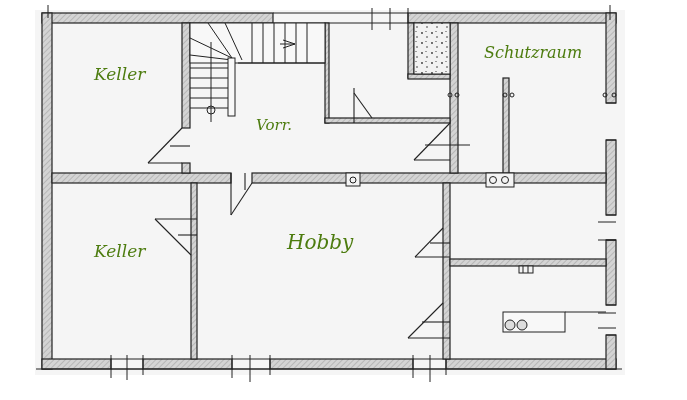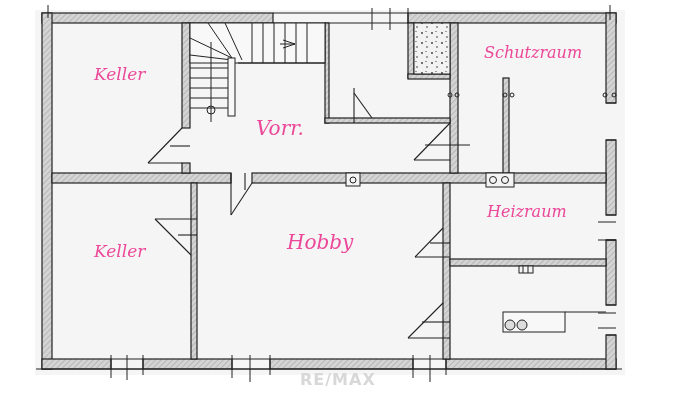--- a/index.html
+++ b/index.html
@@ -1,18 +1,18 @@
 <!DOCTYPE html>
 <html><head>
 <meta charset="utf-8">
 <style>
   html,body{margin:0;padding:0;background:#ffffff;}
   body{width:687px;height:400px;overflow:hidden;position:relative;font-family:"DejaVu Serif",serif;}
   #plan{position:absolute;left:0;top:0;width:687px;height:400px;}
-  .room-label{position:absolute;font-family:"DejaVu Serif",serif;font-style:italic;color:#ec4899;white-space:nowrap;}
+  .room-label{position:absolute;font-family:"DejaVu Serif",serif;font-style:italic;color:#4d7c0f;white-space:nowrap;}
   .watermark{position:absolute;left:300px;top:370px;font-family:"DejaVu Sans",sans-serif;font-weight:bold;font-size:16px;color:#d8d8d8;letter-spacing:1px;}
 </style>
 </head>
 <body>
 
 <div id="plan">
   <svg width="687" height="400" viewBox="0 0 687 400" xmlns="http://www.w3.org/2000/svg">
     <defs>
       <pattern id="hatch" width="4" height="4" patternUnits="userSpaceOnUse" patternTransform="rotate(45)">
         <rect width="4" height="4" fill="#d4d4d4"></rect>
@@ -182,20 +182,18 @@
       <circle cx="457" cy="95" r="2"></circle>
         <circle cx="450" cy="95" r="2"></circle>
       <circle cx="505" cy="95" r="2"></circle>
         <circle cx="512" cy="95" r="2"></circle>
       <circle cx="605" cy="95" r="2"></circle>
         <circle cx="614" cy="95" r="2"></circle>
     </g>
   </svg>
 
   <div class="room-label" style="left:94px;top:64px;font-size:17px;">Keller</div>
-  <div class="room-label" style="left:256px;top:116px;font-size:20px;">Vorr.</div>
+  <div class="room-label" style="left:256px;top:116px;font-size:15px;">Vorr.</div>
   <div class="room-label" style="left:484px;top:43px;font-size:16px;">Schutzraum</div>
   <div class="room-label" style="left:94px;top:241px;font-size:17px;">Keller</div>
   <div class="room-label" style="left:287px;top:230px;font-size:20px;">Hobby</div>
-  <div class="room-label" style="left:487px;top:202px;font-size:16px;">Heizraum</div>
 
-  <div class="watermark">RE/MAX</div>
 </div>
 
 </body></html>

